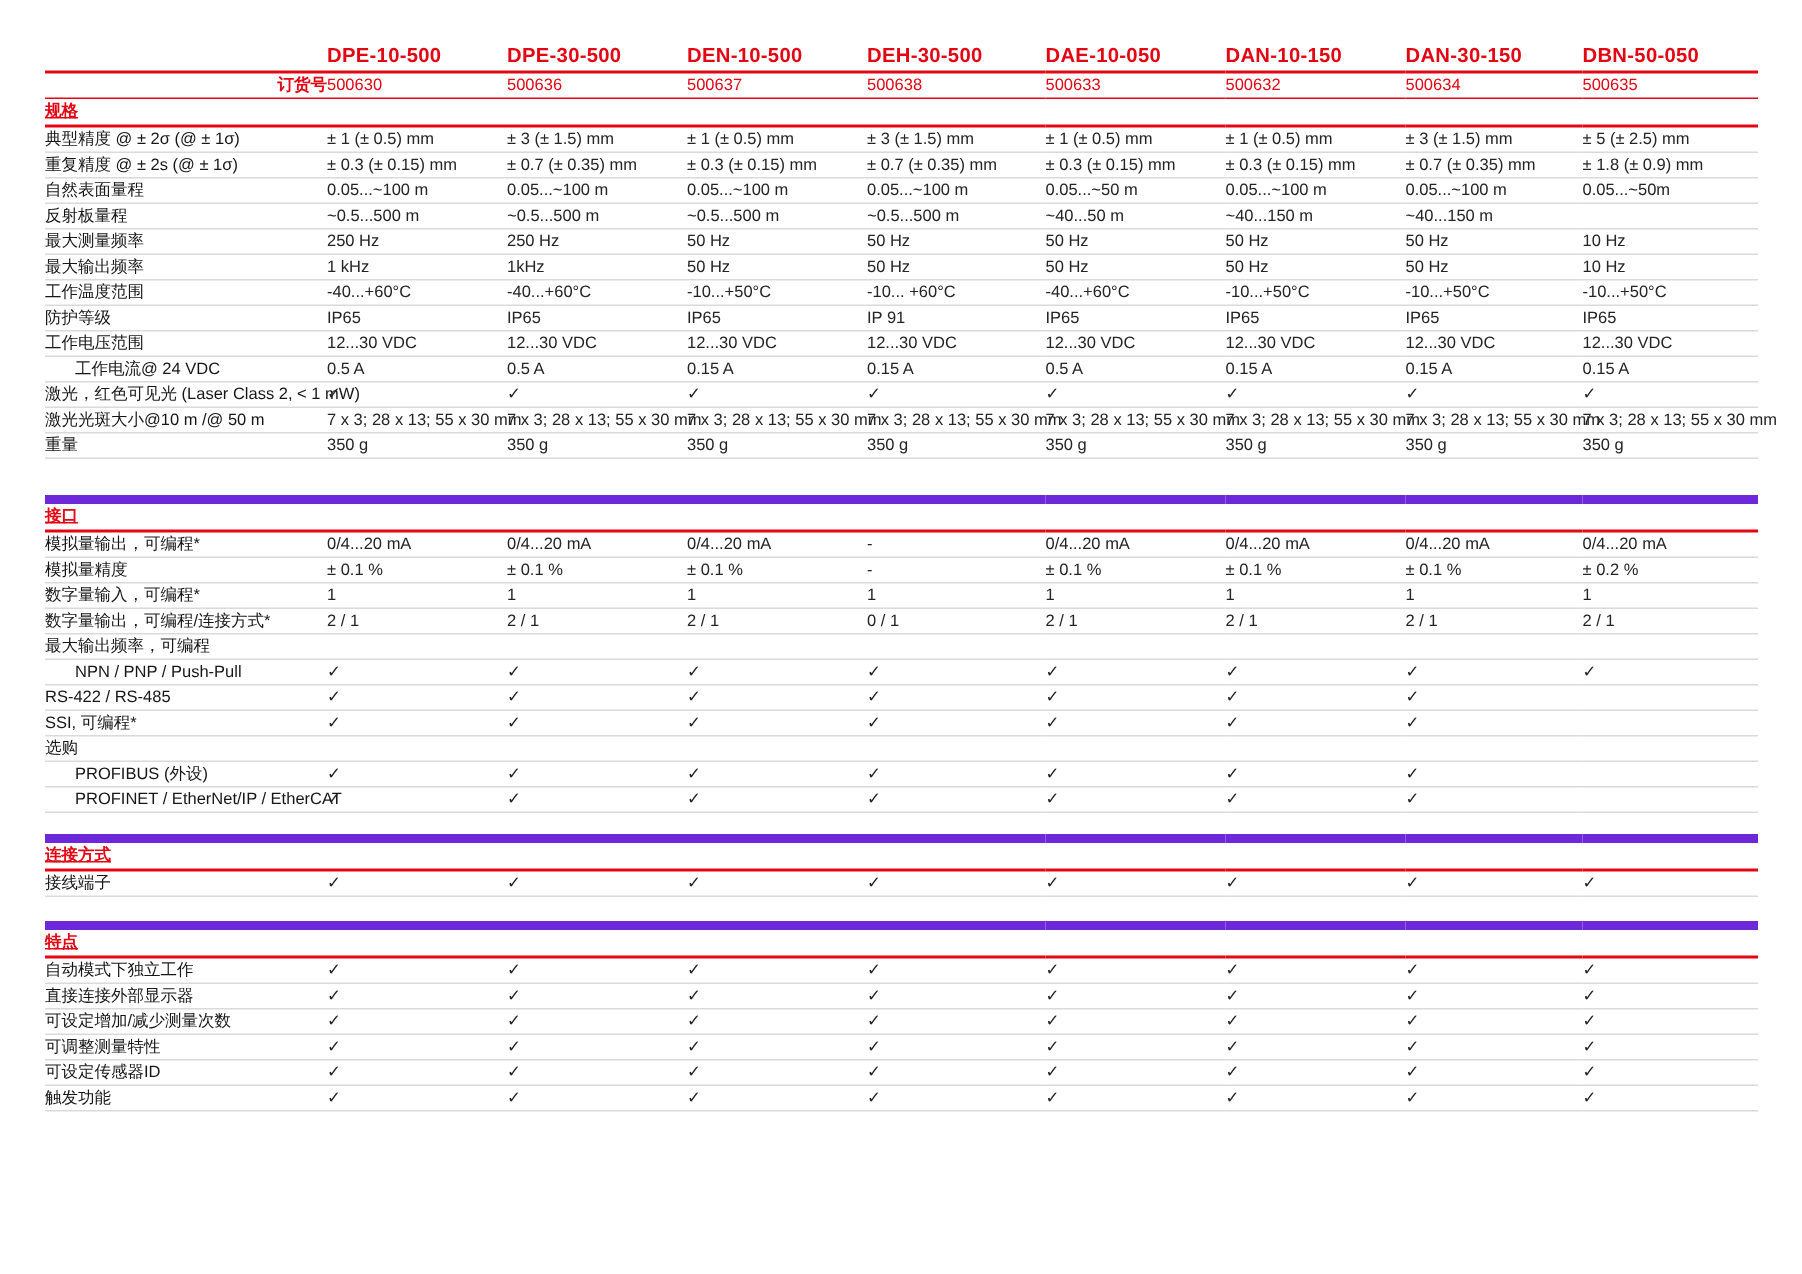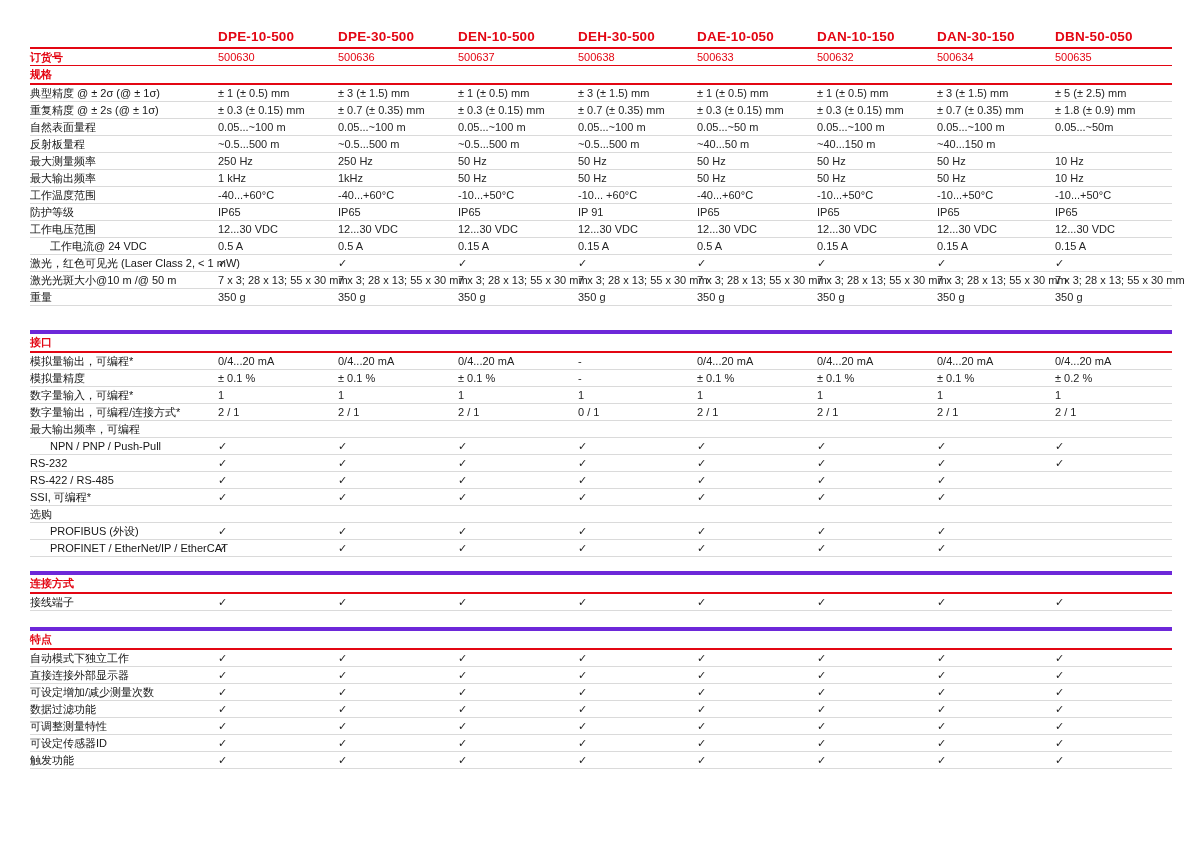--- a/index.html
+++ b/index.html
@@ -13,26 +13,27 @@
   td{
     padding:0;font-size:11px;color:#1c1c1c;white-space:nowrap;overflow:visible;
     vertical-align:middle;height:16px;line-height:15px;
   }
   tr.products td{
     height:19px;vertical-align:bottom;padding-bottom:3px;
     font-weight:bold;font-size:13.5px;color:#e30613;
     border-bottom:2px solid #e30613;letter-spacing:.2px;
   }
   tr.order td{height:16px;color:#e30613;border-bottom:1px solid #e30613;}
-  tr.order td.lbl{font-weight:bold;color:#e30613;}
+  tr.order td.lbl{font-weight:bold;color:#e30613;text-align:right;}
   tr.sec td{
     height:17px;font-weight:bold;color:#e30613;
     border-bottom:2px solid #e30613;
+    text-decoration:underline;
   }
-  tr.sec.notfirst td{border-top:4px solid #6d28d9;height:17px;}
+  tr.sec.notfirst td{border-top:6px solid #6d28d9;height:17px;}
   tr.row td{border-bottom:1px solid #dadada;}
   td.lbl{color:#161616;}
   td.lbl.indent{padding-left:20px;}
   tr.gap td{border:none;}
   .check{font-size:11px;color:#222;}
   .val{color:#242424;}
 </style>
 </head>
 <body>
 
@@ -284,31 +285,20 @@
           <td class="check">✓</td>
           <td class="check">✓</td>
           <td class="check">✓</td>
           <td class="check">✓</td>
           <td class="check">✓</td>
           <td class="check">✓</td>
           <td class="check">✓</td>
           <td class="check">✓</td>
         </tr>
         <tr class="row">
-          <td class="lbl">RS-232</td>
-          <td class="check">✓</td>
-          <td class="check">✓</td>
-          <td class="check">✓</td>
-          <td class="check">✓</td>
-          <td class="check">✓</td>
-          <td class="check">✓</td>
-          <td class="check">✓</td>
-          <td class="check">✓</td>
-        </tr>
-        <tr class="row">
           <td class="lbl">RS-422 / RS-485</td>
           <td class="check">✓</td>
           <td class="check">✓</td>
           <td class="check">✓</td>
           <td class="check">✓</td>
           <td class="check">✓</td>
           <td class="check">✓</td>
           <td class="check">✓</td>
           <td class="val"></td>
         </tr>
@@ -396,31 +386,20 @@
           <td class="check">✓</td>
           <td class="check">✓</td>
           <td class="check">✓</td>
           <td class="check">✓</td>
           <td class="check">✓</td>
           <td class="check">✓</td>
           <td class="check">✓</td>
         </tr>
         <tr class="row">
           <td class="lbl">可设定增加/减少测量次数</td>
-          <td class="check">✓</td>
-          <td class="check">✓</td>
-          <td class="check">✓</td>
-          <td class="check">✓</td>
-          <td class="check">✓</td>
-          <td class="check">✓</td>
-          <td class="check">✓</td>
-          <td class="check">✓</td>
-        </tr>
-        <tr class="row">
-          <td class="lbl">数据过滤功能</td>
           <td class="check">✓</td>
           <td class="check">✓</td>
           <td class="check">✓</td>
           <td class="check">✓</td>
           <td class="check">✓</td>
           <td class="check">✓</td>
           <td class="check">✓</td>
           <td class="check">✓</td>
         </tr>
         <tr class="row">

